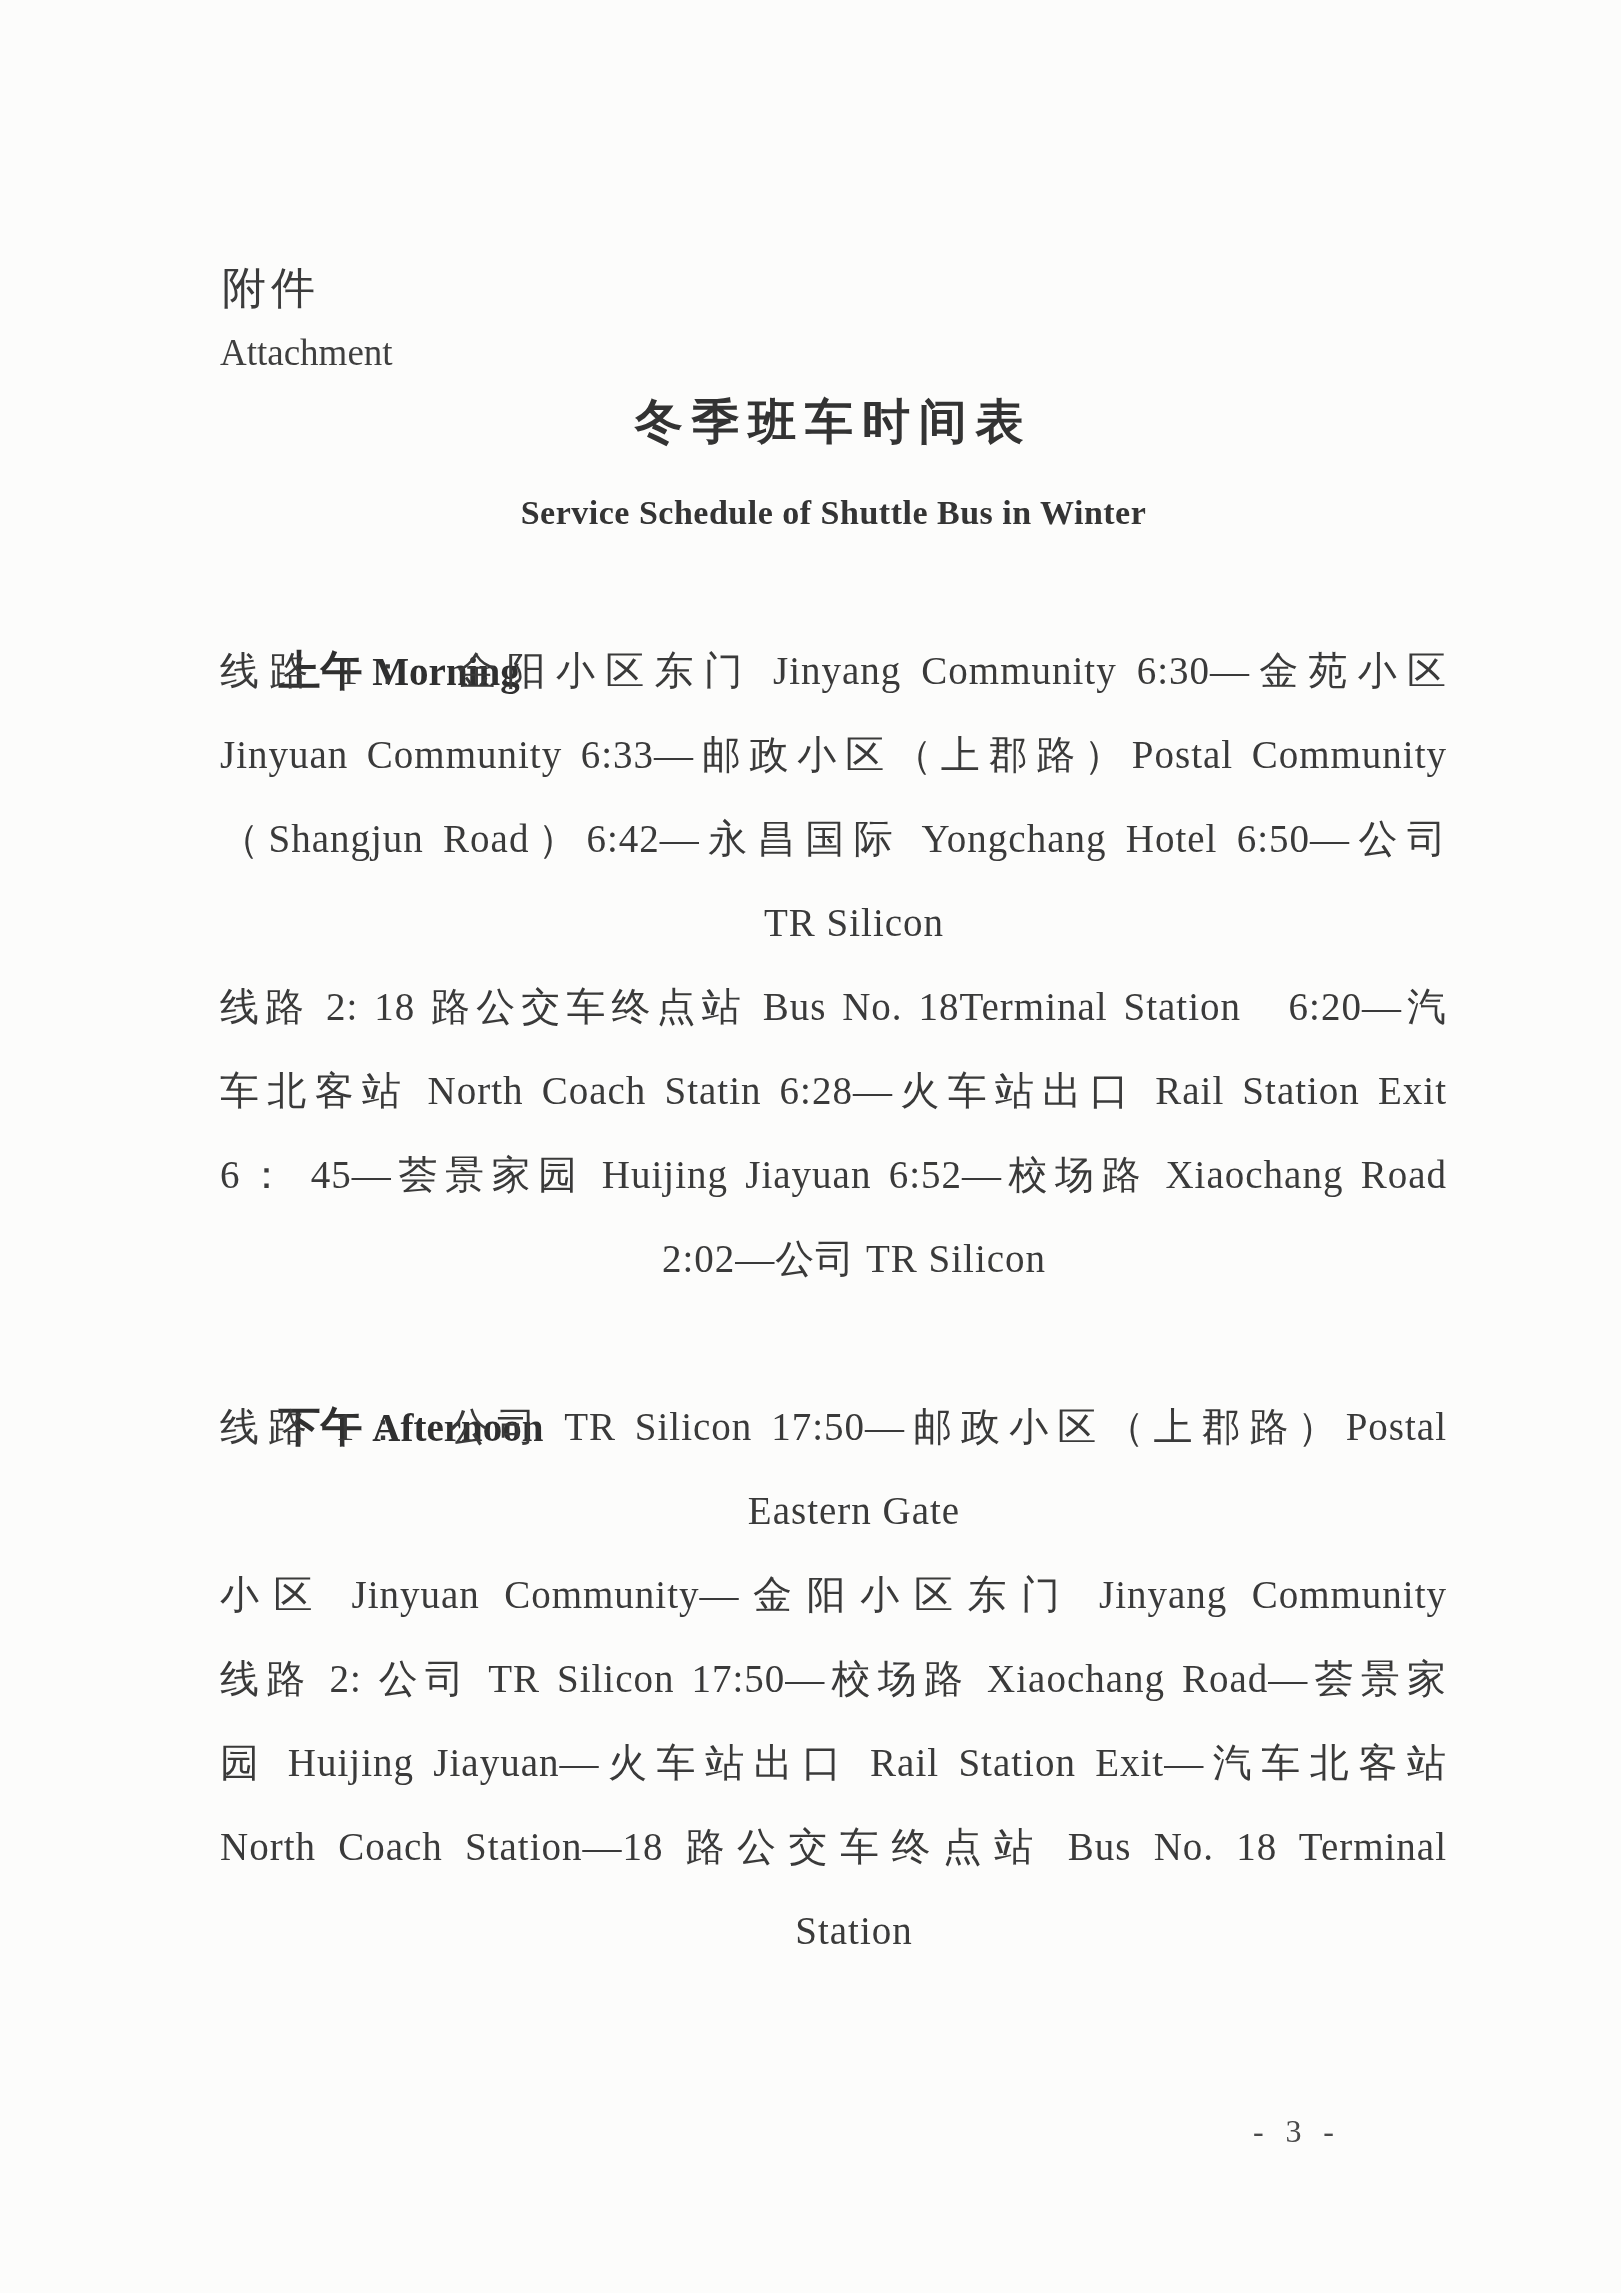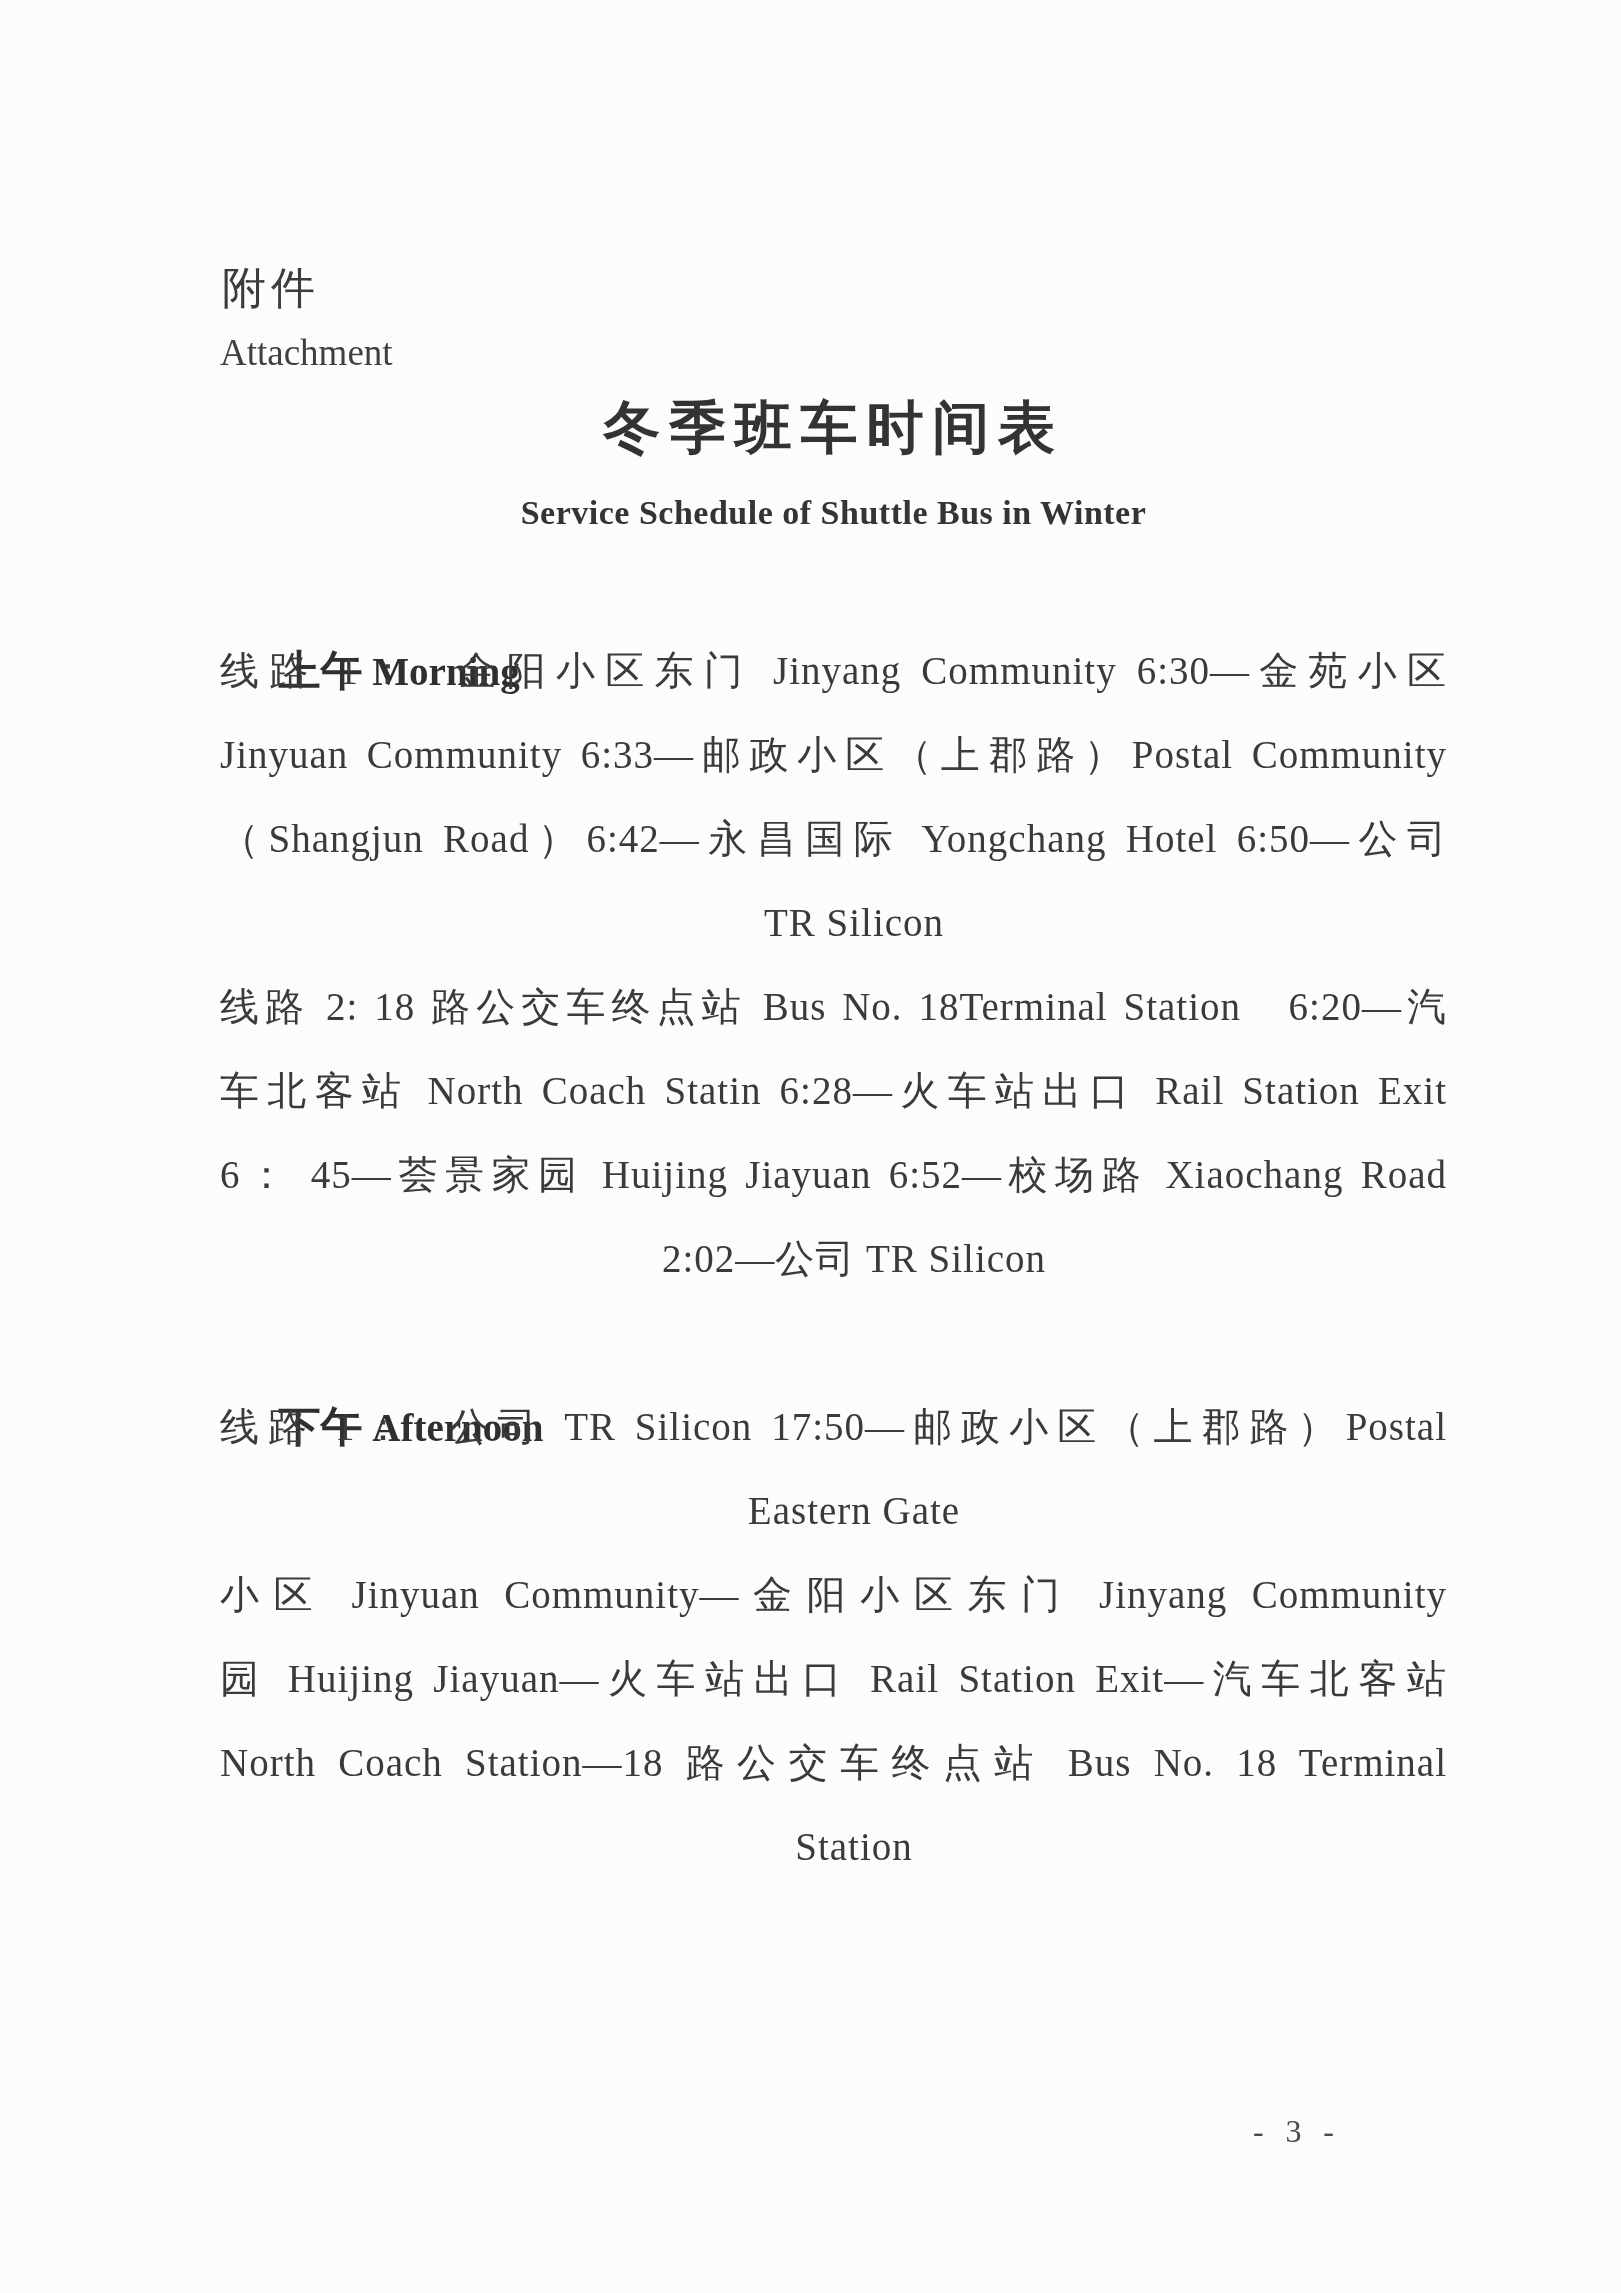--- a/index.html
+++ b/index.html
@@ -34,21 +34,21 @@
     top: 331px;
     font-size: 37px;
     color: #3f3f3f;
   }
   .doc-title {
     position: absolute;
     left: 221px;
     top: 390px;
     width: 1225px;
     text-align: center;
-    font-size: 57px;
+    font-size: 48px;
     font-weight: bold;
     letter-spacing: 8.8px;
     color: #333;
   }
   .doc-subtitle {
     position: absolute;
     left: 221px;
     top: 494px;
     width: 1225px;
     text-align: center;
@@ -128,20 +128,21 @@
     <div class="row line--fill">车北客站 North Coach Statin 6:28—火车站出口 Rail Station Exit</div>
     <div class="row line--fill">6： 45—荟景家园 Huijing Jiayuan 6:52—校场路 Xiaochang Road</div>
     <div class="row line--short">2:02—公司 TR Silicon</div>
 
     <div class="row row--heading">
       <span class="h-zh">下午</span><span class="h-en">Afternoon</span>
     </div>
     <div class="row line--fill">线路 1：  公司 TR Silicon 17:50—邮政小区（上郡路）Postal</div>
     <div class="row line--short">Eastern Gate</div>
     <div class="row line--fill">小区 Jinyuan Community—金阳小区东门 Jinyang Community</div>
+    <div class="row line--fill">线路 2: 公司 TR Silicon 17:50—校场路 Xiaochang Road—荟景家</div>
     <div class="row line--fill">园 Huijing Jiayuan—火车站出口 Rail Station Exit—汽车北客站</div>
     <div class="row line--fill">North Coach Station—18 路公交车终点站 Bus No. 18 Terminal</div>
     <div class="row line--short">Station</div>
 
   </div>
 
   <div class="page-number">- 3 -</div>
 
 </div>
 

